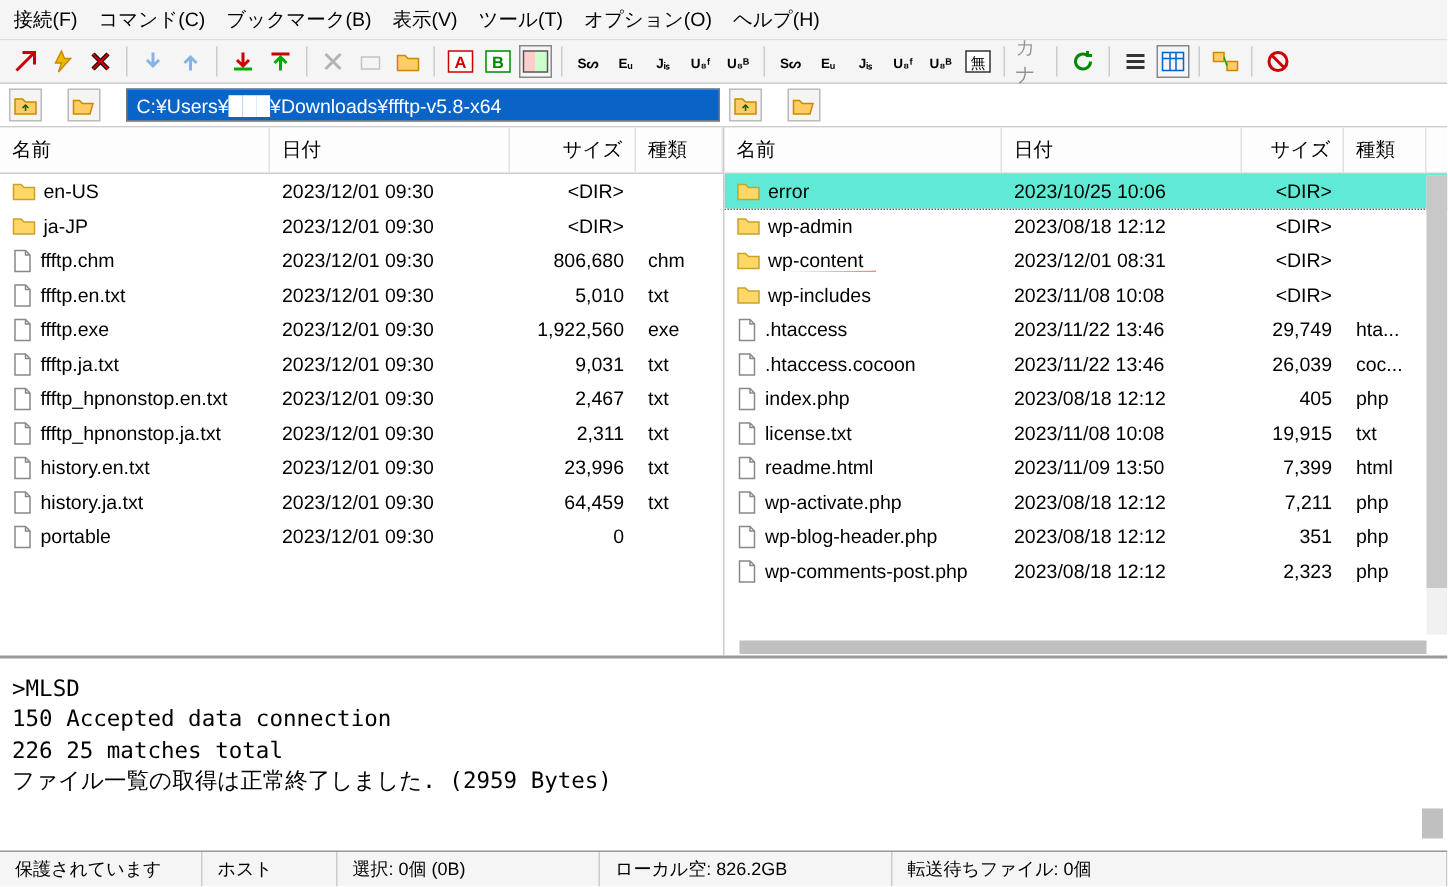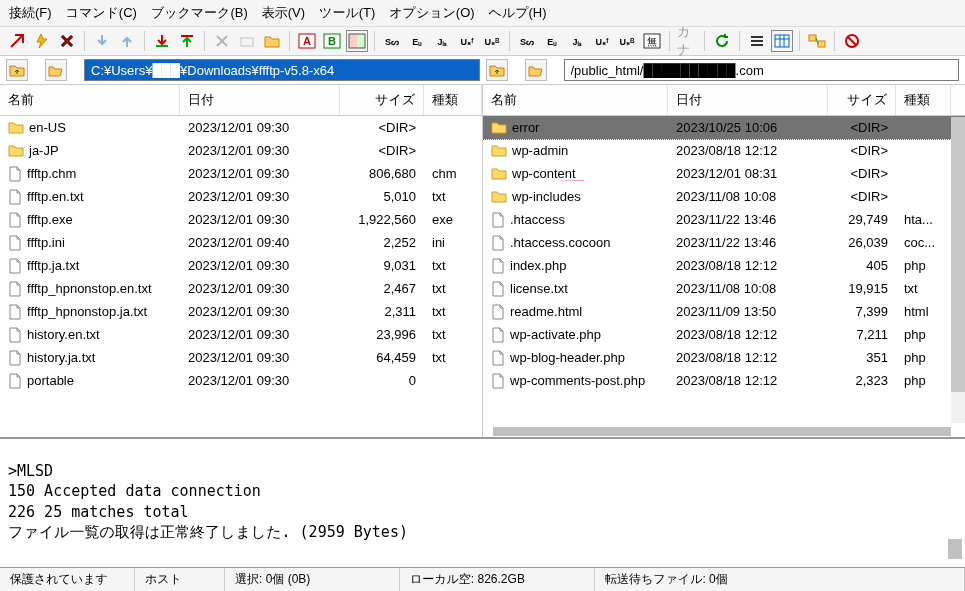--- a/index.html
+++ b/index.html
@@ -19,26 +19,26 @@
 .pane:last-child { border-right: none; }
 .cols { display: grid; grid-template-columns: 180px 160px 1fr 58px; border-bottom: 1px solid #ccc; background: #fdfdfd; }
 .cols.remote { grid-template-columns: 185px 160px 1fr 55px 14px; }
 .cols div { padding: 6px 8px; border-right: 1px solid #e2e2e2; font-weight: normal; }
 .rows { flex: 1; overflow: auto; }
 .row { display: grid; grid-template-columns: 180px 160px 1fr 58px; align-items: center; height: 23px; }
 .row.remote { grid-template-columns: 185px 160px 1fr 55px 14px; }
 .row > div { padding: 0 8px; overflow: hidden; white-space: nowrap; text-overflow: ellipsis; }
 .row .nm { display: flex; align-items: center; gap: 5px; }
 .row .sz { text-align: right; }
-.row.sel { background: #737373; outline: 1px dotted #666; }
+.row.sel { background: #5eead4; outline: 1px dotted #666; }
 .folder-ic { width: 16px; height: 13px; display: inline-block; }
 .folder-ic svg { width: 16px; height: 13px; }
 .file-ic { width: 14px; height: 16px; display: inline-block; }
 .file-ic svg { width: 14px; height: 16px; }
-.log { height: 130px; border-top: 2px solid #999; padding: 22px 8px; font-family: "MS Gothic", monospace; font-size: 15px; line-height: 1.35; overflow: auto; position: relative; }
+.log { height: 130px; border-top: 2px solid #999; padding: 10px 8px; font-family: "MS Gothic", monospace; font-size: 15px; line-height: 1.35; overflow: auto; position: relative; }
 .log-sb { position: absolute; right: 3px; top: 100px; width: 14px; height: 20px; background: #c0c0c0; }
 .status { display: flex; border-top: 1px solid #999; background: #f5f5f5; height: 24px; align-items: center; font-size: 12px; }
 .status div { padding: 0 10px; border-right: 1px solid #ccc; height: 100%; display: flex; align-items: center; }
 .remote-sb { position: absolute; right: 0; top: 32px; width: 14px; bottom: 14px; background: #f0f0f0; }
 .remote-sb .thumb { position: absolute; top: 0; left: 0; right: 0; height: 90%; background: #c8c8c8; }
 .remote-hb { position: absolute; left: 10px; right: 14px; bottom: 1px; height: 9px; background: #c0c0c0; }
 </style>
 </head>
 <body>
 
@@ -246,21 +246,20 @@
         <svg width="16" height="14">
           <path d="M1 3 L6 3 L8 5 L15 5 L15 13 L1 13 Z" fill="#fc6" stroke="#c80"></path>
           <path d="M8 11 L8 7 M6 9 L8 7 L10 9" stroke="#060" fill="none"></path>
         </svg>
       </span>
     <span class="icbtn">
         <svg width="16" height="14">
           <path d="M1 4 L5 4 L7 6 L14 6 L12 13 L1 13 Z" fill="#fc6" stroke="#c80"></path>
         </svg>
       </span>
-    <input value="/public_html/██████████.com" style="">
   </div>
 </div>
 
 <div class="panes">
   <div class="pane">
     <div class="cols">
       <div>名前</div>
         <div>日付</div>
         <div style="text-align:right">サイズ</div>
         <div>種類</div>
@@ -316,32 +315,20 @@
           <div class="nm">
             <span class="file-ic"><svg viewBox="0 0 14 16">
                 <path d="M2 1 L9 1 L12 4 L12 15 L2 15 Z" fill="#fff" stroke="#888"></path>
                 <path d="M9 1 L9 4 L12 4" fill="none" stroke="#888"></path>
               </svg></span>
             <span style="position: relative;">ffftp.exe</span>
           </div>
           <div>2023/12/01 09:30</div>
           <div class="sz">1,922,560</div>
           <div>exe</div>
-        </div>
-        <div class="row">
-          <div class="nm">
-            <span class="file-ic"><svg viewBox="0 0 14 16">
-                <path d="M2 1 L9 1 L12 4 L12 15 L2 15 Z" fill="#fff" stroke="#888"></path>
-                <path d="M9 1 L9 4 L12 4" fill="none" stroke="#888"></path>
-              </svg></span>
-            <span style="position: relative;">ffftp.ini</span>
-          </div>
-          <div>2023/12/01 09:40</div>
-          <div class="sz">2,252</div>
-          <div>ini</div>
         </div>
         <div class="row">
           <div class="nm">
             <span class="file-ic"><svg viewBox="0 0 14 16">
                 <path d="M2 1 L9 1 L12 4 L12 15 L2 15 Z" fill="#fff" stroke="#888"></path>
                 <path d="M9 1 L9 4 L12 4" fill="none" stroke="#888"></path>
               </svg></span>
             <span style="position: relative;">ffftp.ja.txt</span>
           </div>
           <div>2023/12/01 09:30</div>

